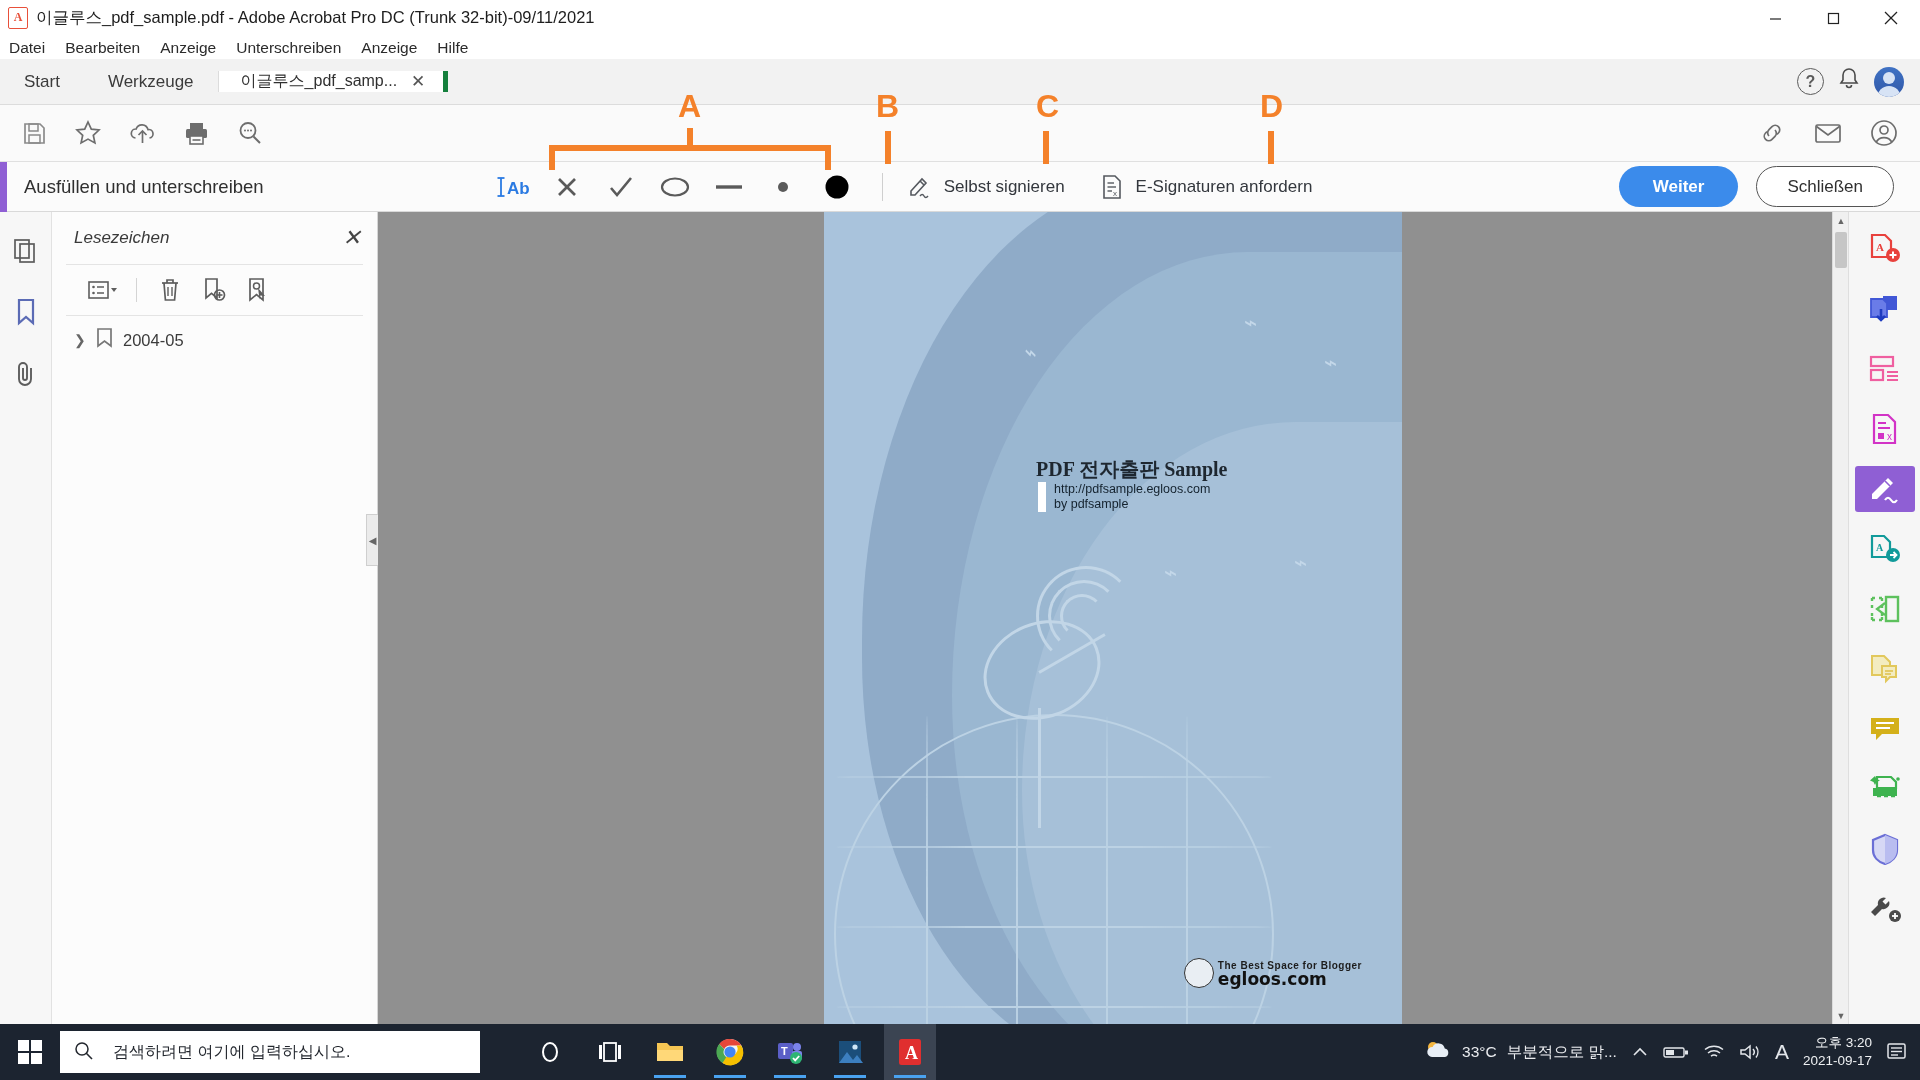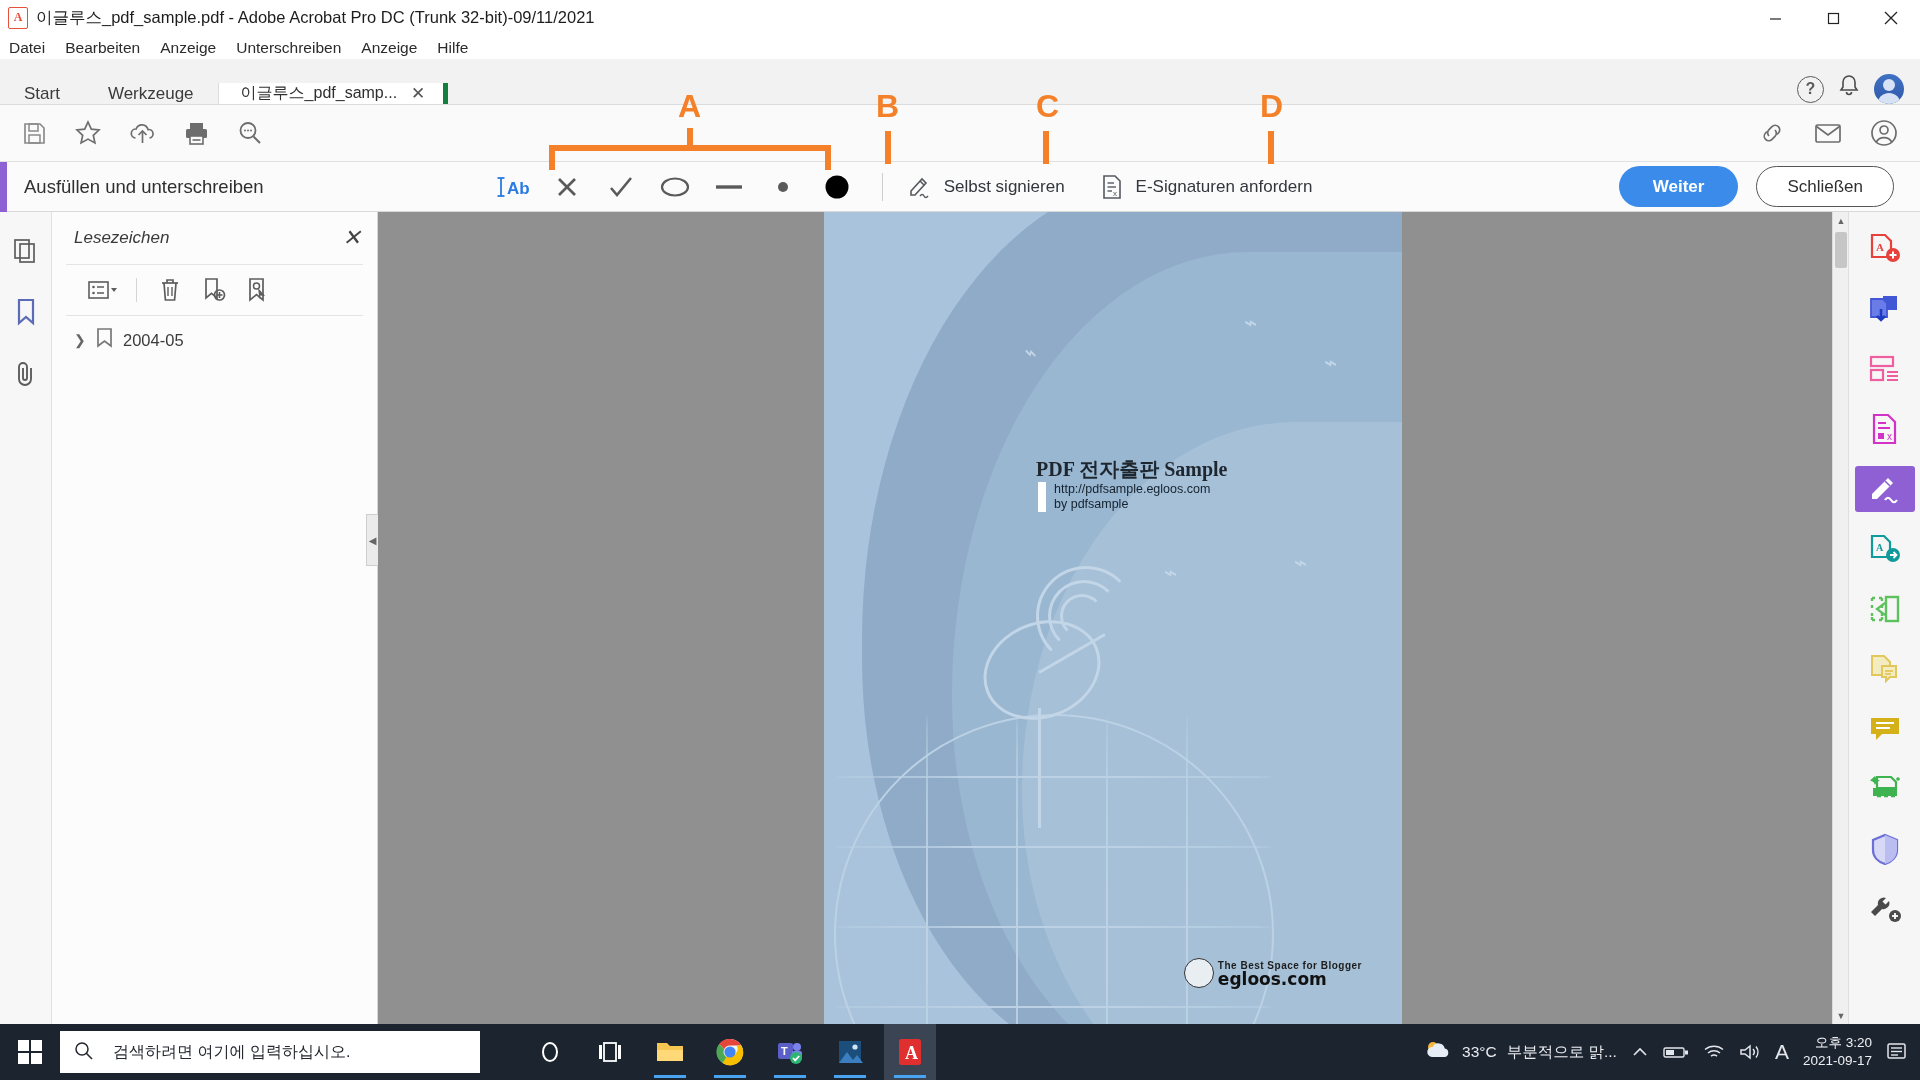--- a/index.html
+++ b/index.html
@@ -40,21 +40,21 @@
   .menubar {
     position: absolute; top: 36px; left: 0; width: 1920px; height: 23px;
     background: #ffffff; display: flex; align-items: center;
     padding-left: 9px; gap: 20px;
   }
   .menubar .mi { font-size: 15.5px; color: #2b2b2b; cursor: default; }
 
   
   .tabstrip {
     position: absolute; top: 59px; left: 0; width: 1920px; height: 46px;
-    background: #f2f2f2; display: flex; align-items: flex-end;
+    background: #f2f2f2; display: flex; align-items: center;
     border-bottom: 1px solid #dcdcdc;
   }
   .tab-home, .tab-tools {
     display: flex; align-items: center; justify-content: center;
     font-size: 17px; color: #3b3b3b; padding: 0 24px; cursor: default;
   }
   .tab-doc {
     display: flex; align-items: center; background: #ffffff;
     padding: 0 18px 0 22px; font-size: 16px; color: #2f2f2f;
     border-left: 1px solid #dcdcdc; border-right: 5px solid #15803d;

